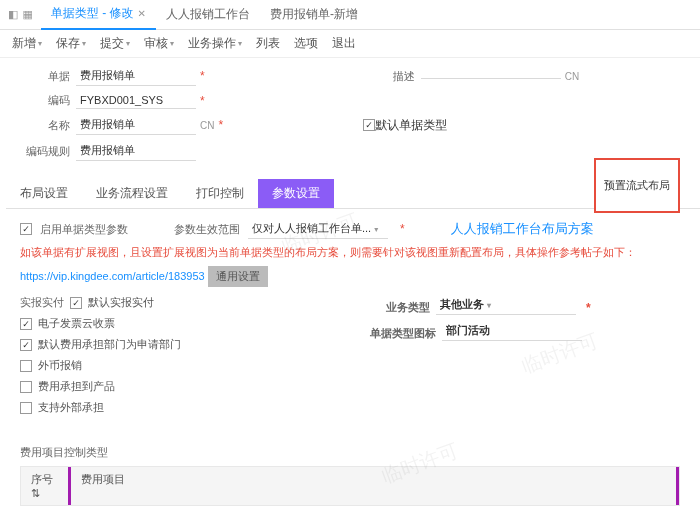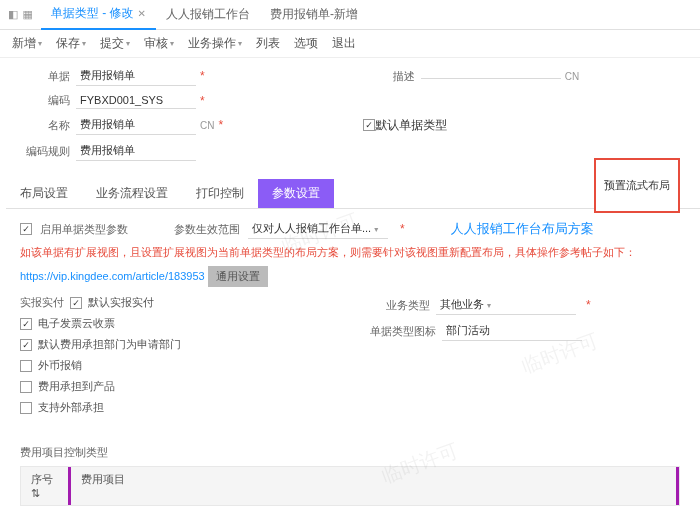--- a/index.html
+++ b/index.html
@@ -40,21 +40,21 @@
 .help-link { color: #1890ff; font-size: 11px; }
 
 .red-btn { border: 2px solid #e74c3c; padding: 18px 8px; color: #333; font-size: 11px; cursor: pointer; position: absolute; right: 20px; top: 158px; background: #fff; }
 
 .section-head { background: #ddd; color: #fff; padding: 3px 8px; font-size: 11px; display: inline-block; margin-top: 6px; }
 .section-head.dark { background: #bbb; color: #555; }
 
 .two-col { display: flex; gap: 40px; margin-top: 8px; }
 .col { flex: 1; }
 .check-item { display: flex; align-items: center; gap: 6px; margin-bottom: 6px; font-size: 11px; color: #555; }
-.inline-field { display: flex; align-items: center; gap: 6px; margin-bottom: 6px; }
+.inline-field { display: flex; align-items: flex-end; gap: 6px; margin-bottom: 6px; font-weight: bold; }
 .inline-field .lbl { font-size: 11px; color: #666; min-width: 60px; text-align: right; }
 
 .ctrl-row { display: flex; align-items: center; gap: 8px; margin-top: 24px; }
 .table-head { display: flex; background: #f5f5f5; border: 1px solid #e8e8e8; margin-top: 6px; }
 .table-head .th { padding: 5px 10px; font-size: 11px; color: #555; border-right: 3px solid #a21caf; flex: 1; }
 .table-head .th:first-child { flex: 0 0 50px; }
 
 .illus { display: flex; justify-content: center; padding: 12px 0; }
 
 .watermark { position: absolute; color: rgba(0,0,0,0.05); font-size: 20px; transform: rotate(-20deg); pointer-events: none; }

